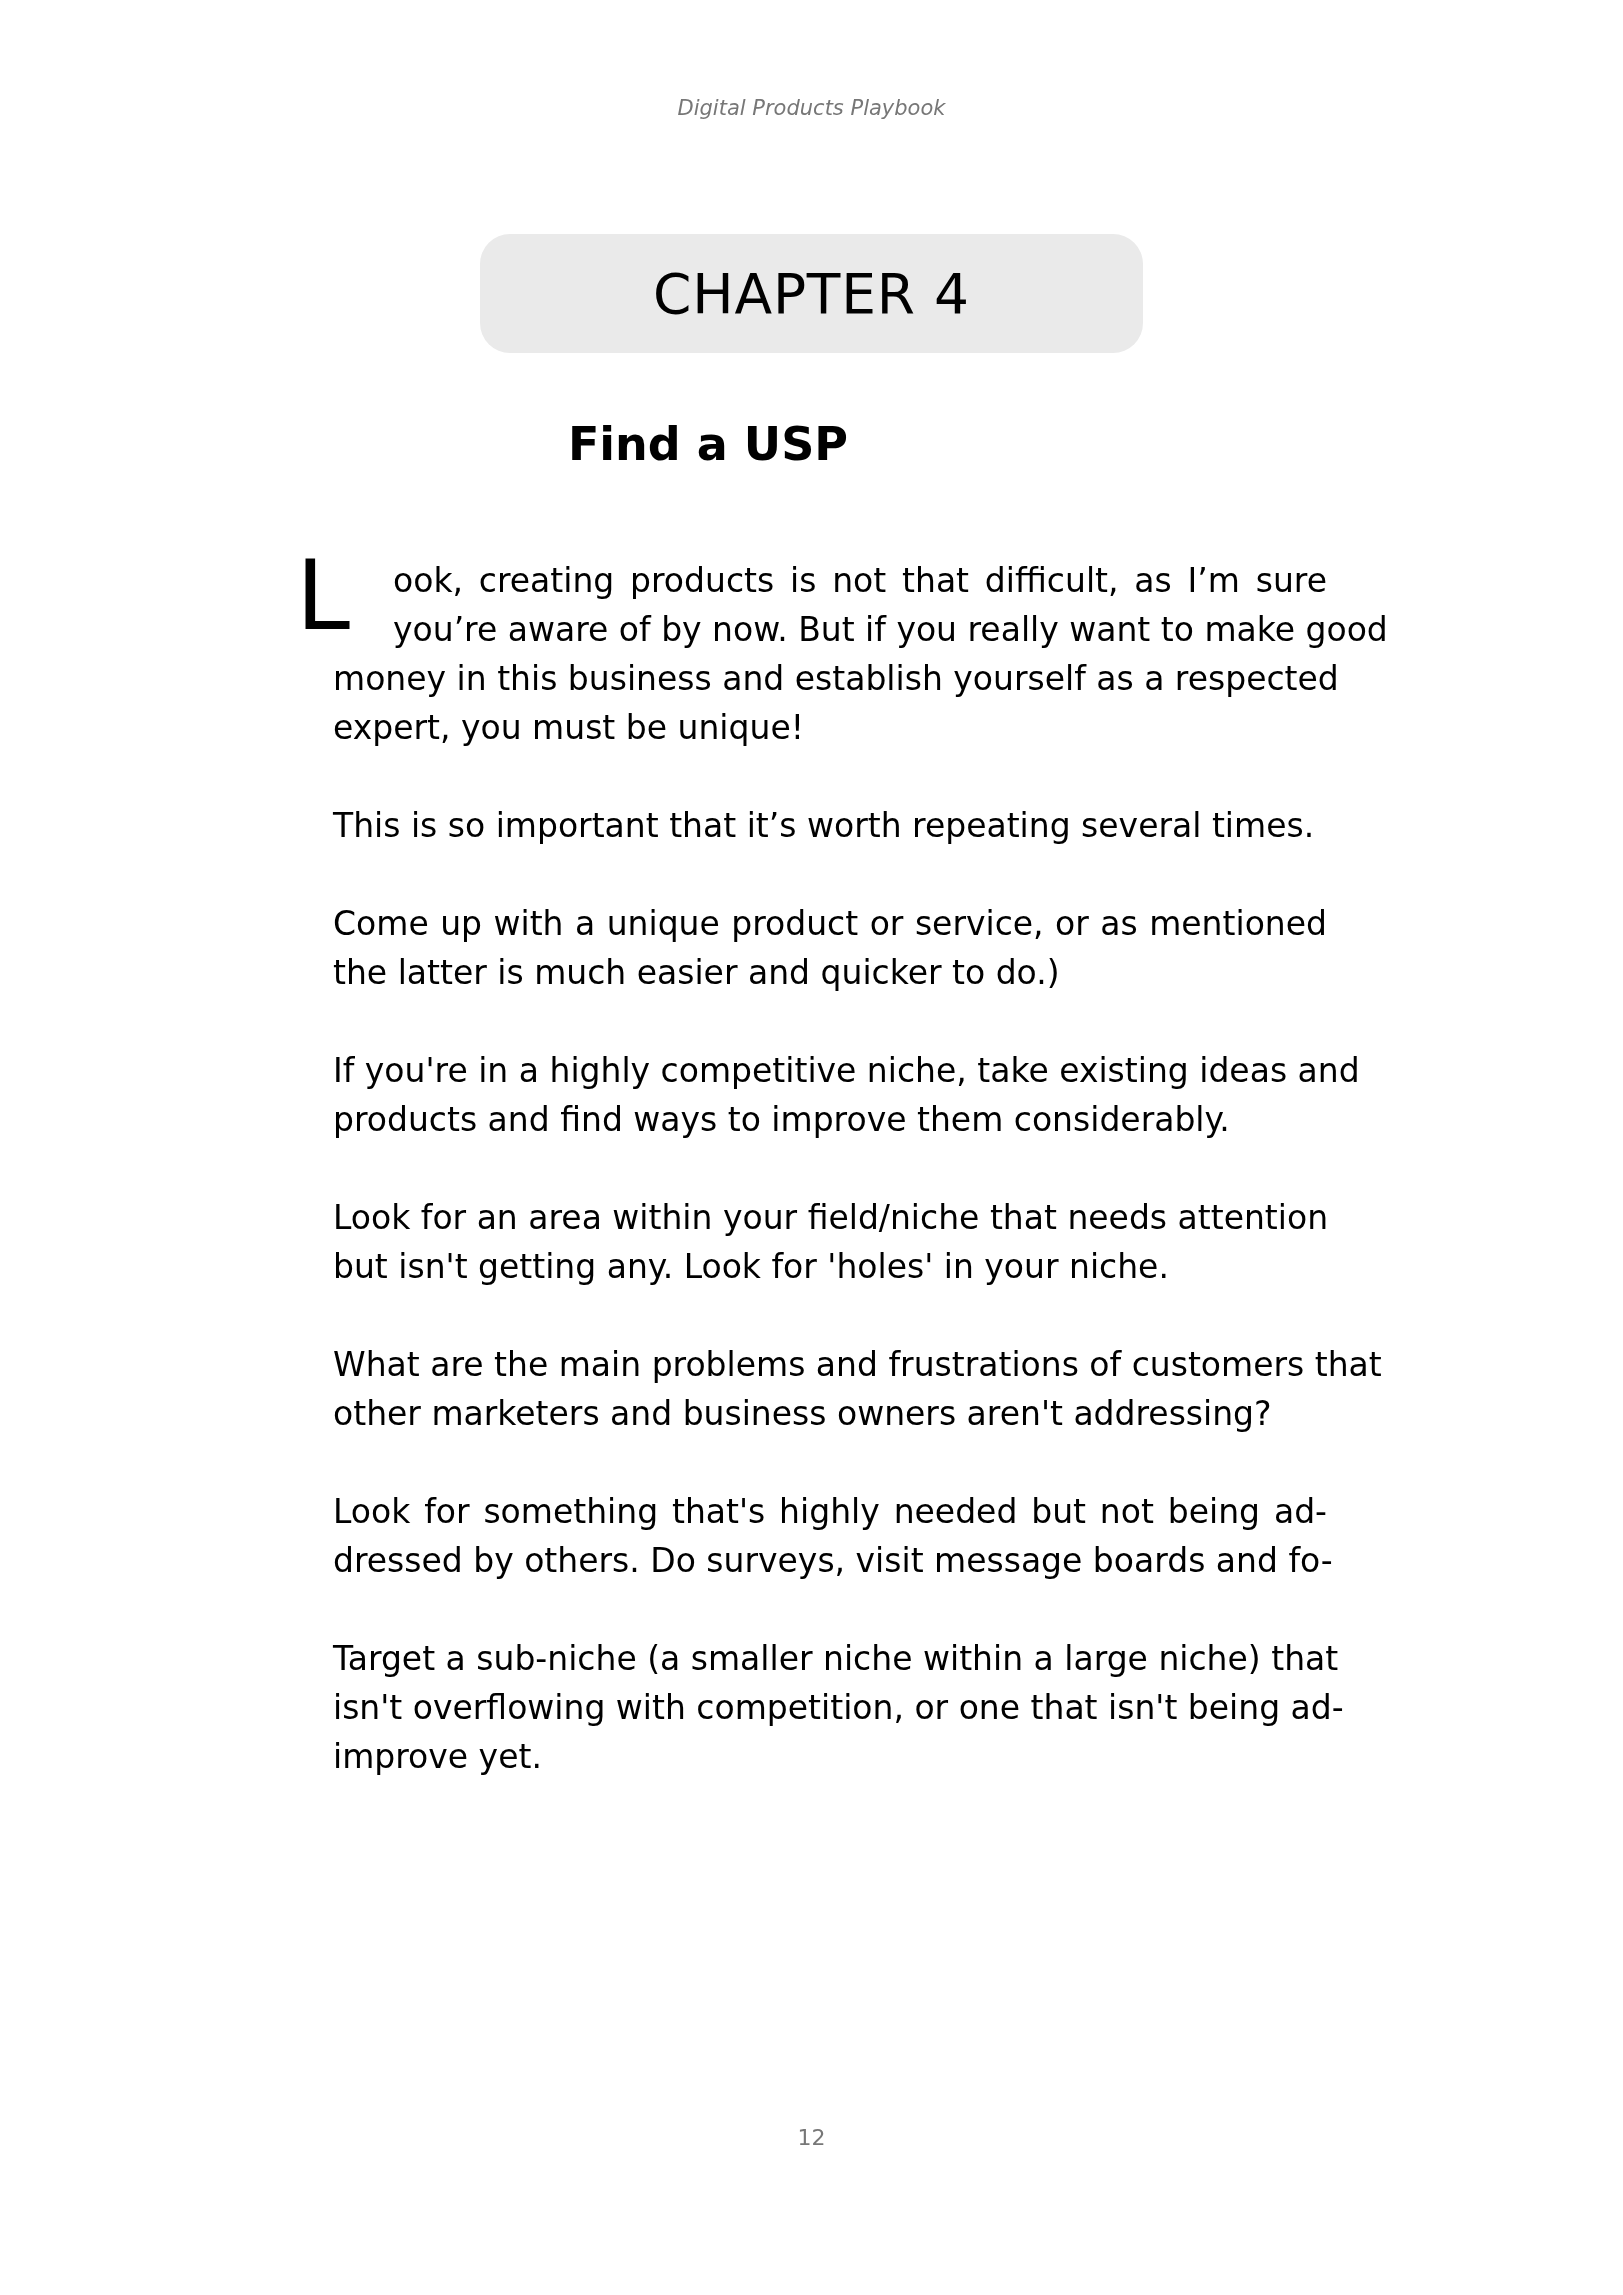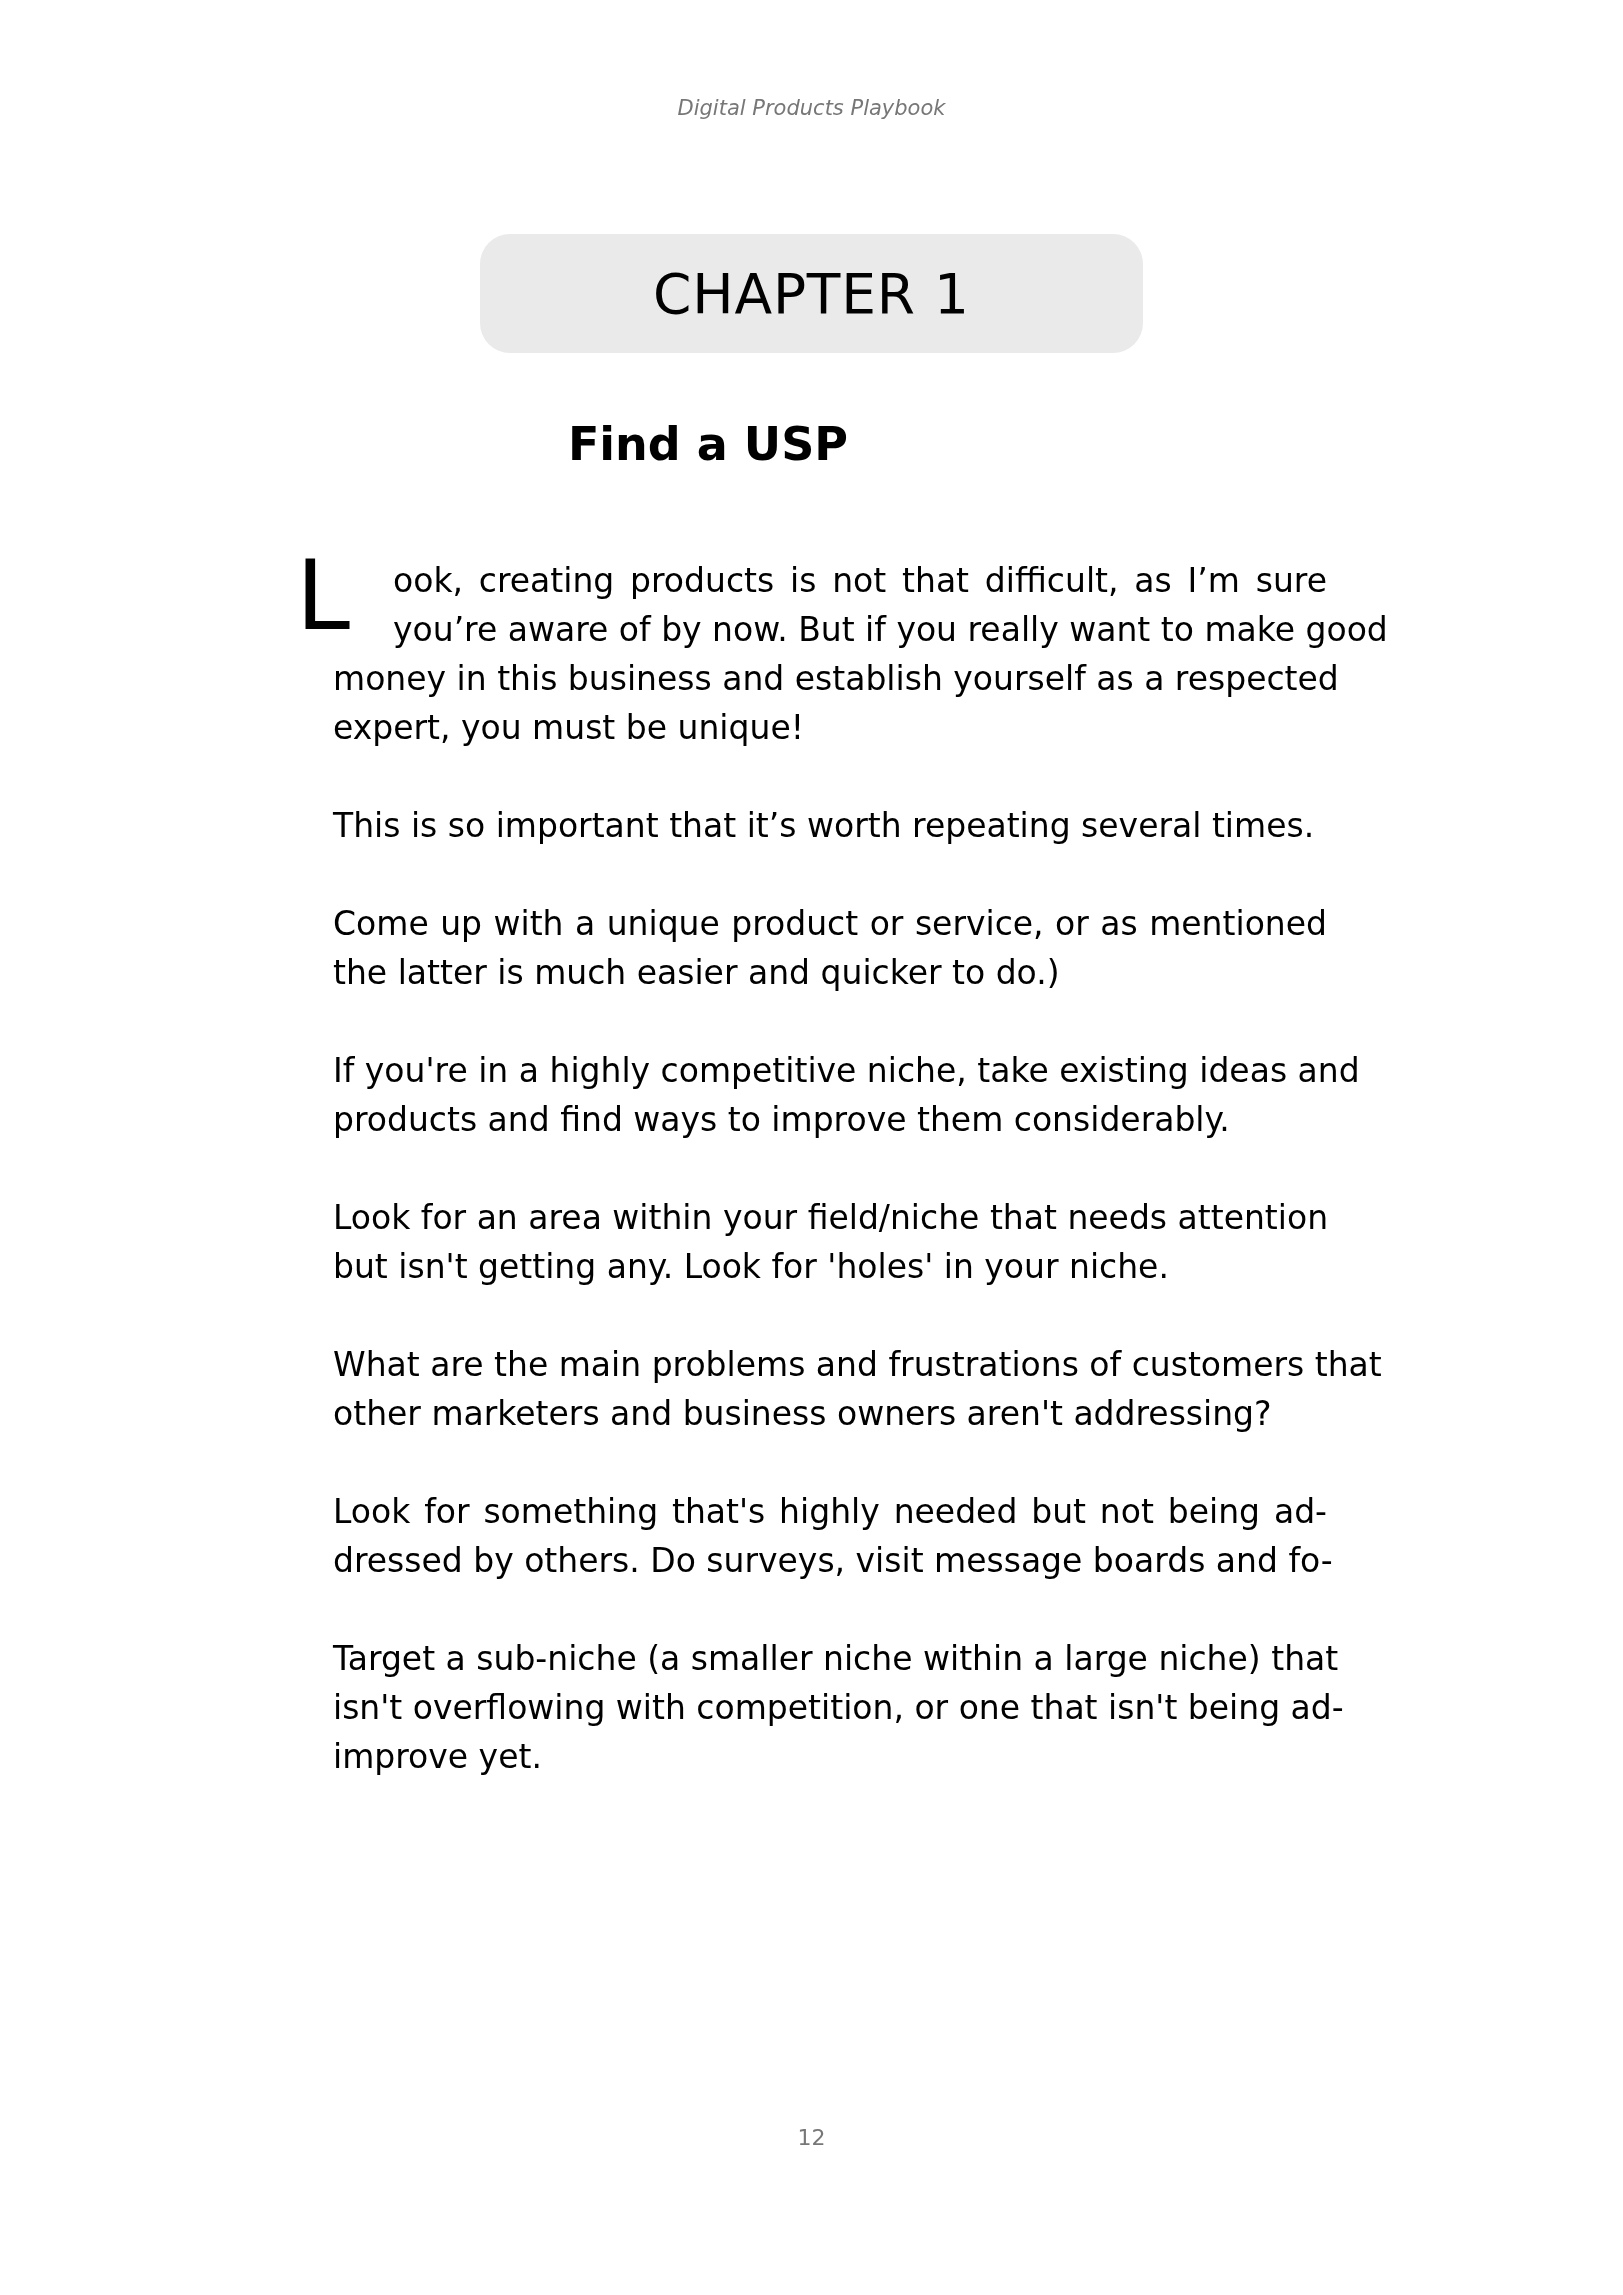--- a/index.html
+++ b/index.html
@@ -20,21 +20,21 @@
   .dropcap { position: absolute; left: 296px; top: 547px; font-size: 97px; line-height: 97px; color: #000; }
   .page-number { position: absolute; left: 0; width: 1623px; top: 2124px; text-align: center;
          font-size: 22px; line-height: 28px; color: #777777; }
 </style>
 </head>
 <body>
 
 <div class="running-header">Digital Products Playbook</div>
 
 <div class="chapter-box">
-  <span class="chapter-label">CHAPTER 1</span>
+  <span class="chapter-label">CHAPTER 4</span>
 </div>
 
 <h1 class="chapter-title" style="margin:0">Find a USP</h1>
 
 <span class="dropcap">L</span>
 
 <div class="body-text">
 
   <div>
     <span class="line indent">ook, creating products is not that difficult, as I’m sure</span>

